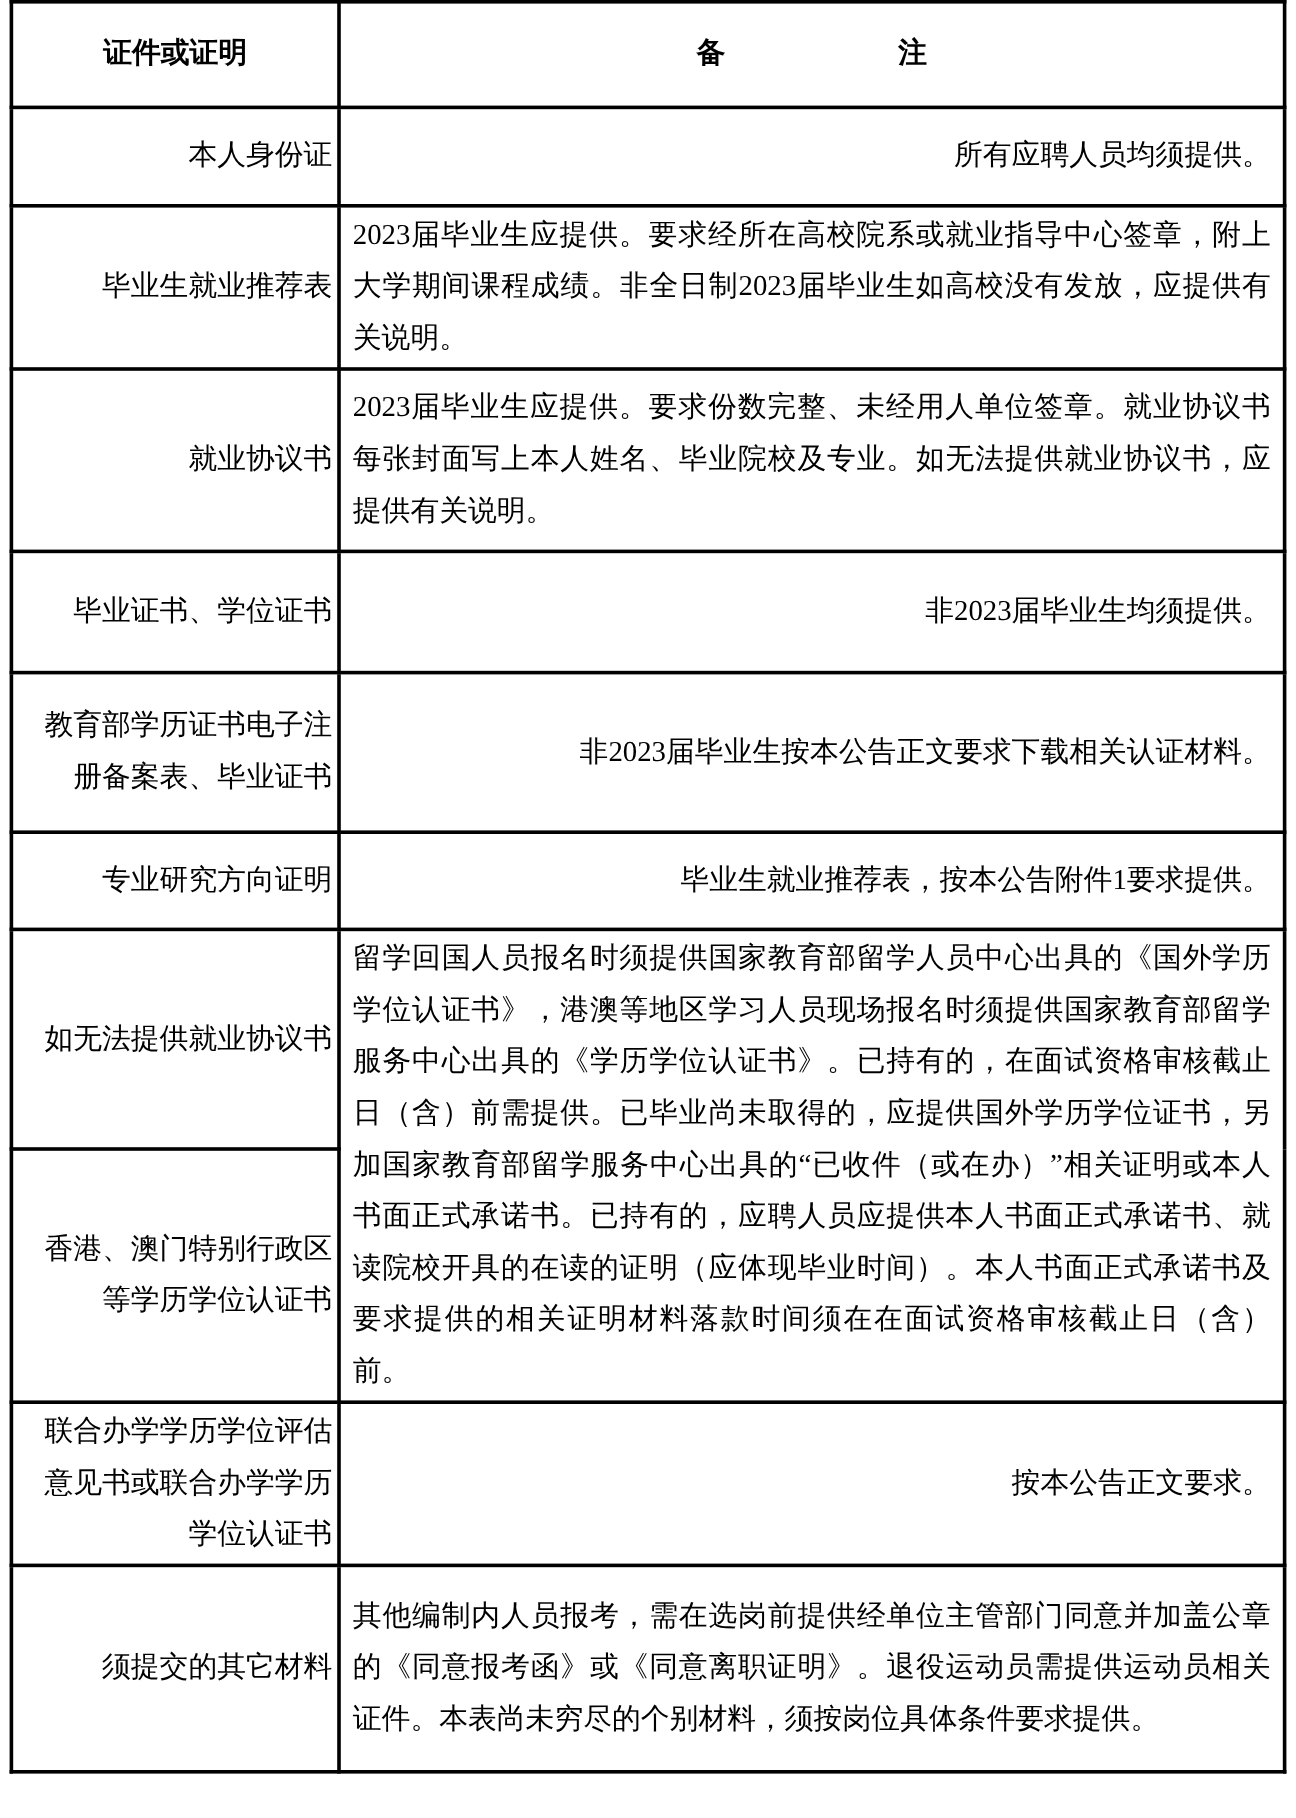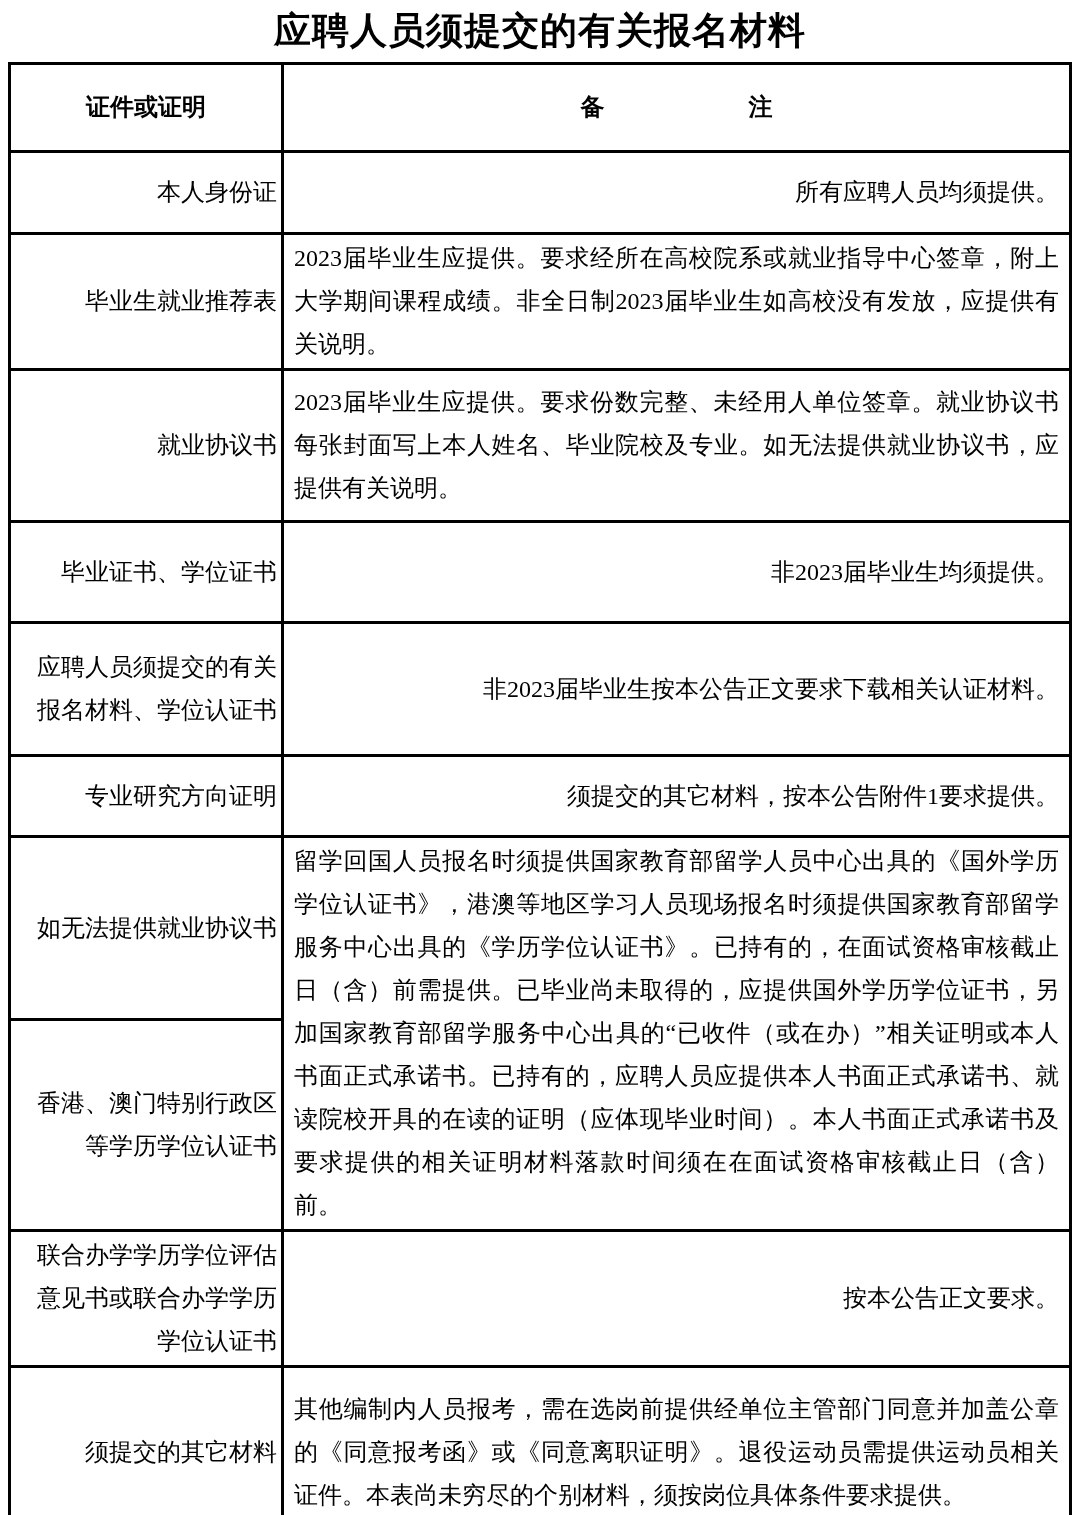--- a/index.html
+++ b/index.html
@@ -64,21 +64,20 @@
   tr.h-r7  { height: 181px; }
   tr.h-r8  { height: 208px; }
   tr.h-r9  { height: 128px; }
   tr.h-r10 { height: 172px; }
 </style>
 </head>
 <body>
 
 <div class="page">
 
-  <h1 class="doc-title">应聘人员须提交的有关报名材料</h1>
 
   <table class="materials">
     <tbody>
       <tr class="h-header">
         <td class="doc-col header-cell">证件或证明</td>
         <td class="note-col header-cell">备　　　　　　注</td>
       </tr>
 
       <tr class="h-r1">
         <td class="doc-col">本人身份证</td>
@@ -94,27 +93,27 @@
         <td class="doc-col">就业协议书</td>
         <td class="note-col note-long">2023届毕业生应提供。要求份数完整、未经用人单位签章。就业协议书每张封面写上本人姓名、毕业院校及专业。如无法提供就业协议书，应提供有关说明。</td>
       </tr>
 
       <tr class="h-r4">
         <td class="doc-col">毕业证书、学位证书</td>
         <td class="note-col note-center">非2023届毕业生均须提供。</td>
       </tr>
 
       <tr class="h-r5">
-        <td class="doc-col">应聘人员须提交的有关报名材料、学位认证书</td>
+        <td class="doc-col">教育部学历证书电子注册备案表、毕业证书</td>
         <td class="note-col note-center">非2023届毕业生按本公告正文要求下载相关认证材料。</td>
       </tr>
 
       <tr class="h-r6">
         <td class="doc-col">专业研究方向证明</td>
-        <td class="note-col note-center">须提交的其它材料，按本公告附件1要求提供。</td>
+        <td class="note-col note-center">毕业生就业推荐表，按本公告附件1要求提供。</td>
       </tr>
 
       <tr class="h-r7">
         <td class="doc-col">如无法提供就业协议书</td>
         <td class="note-col note-long" rowspan="2">留学回国人员报名时须提供国家教育部留学人员中心出具的《国外学历学位认证书》，港澳等地区学习人员现场报名时须提供国家教育部留学服务中心出具的《学历学位认证书》。已持有的，在面试资格审核截止日（含）前需提供。已毕业尚未取得的，应提供国外学历学位证书，另加国家教育部留学服务中心出具的“已收件（或在办）”相关证明或本人书面正式承诺书。已持有的，应聘人员应提供本人书面正式承诺书、就读院校开具的在读的证明（应体现毕业时间）。本人书面正式承诺书及要求提供的相关证明材料落款时间须在在面试资格审核截止日（含）前。</td>
       </tr>
 
       <tr class="h-r8">
         <td class="doc-col">香港、澳门特别行政区等学历学位认证书</td>
       </tr>

